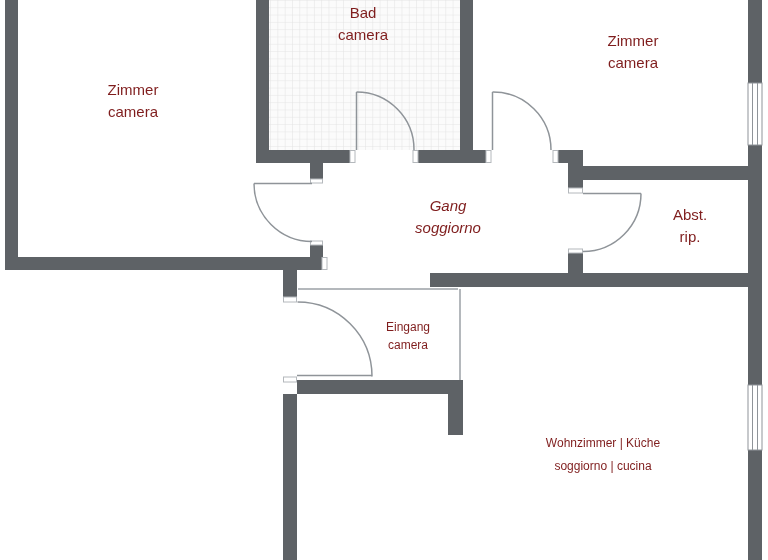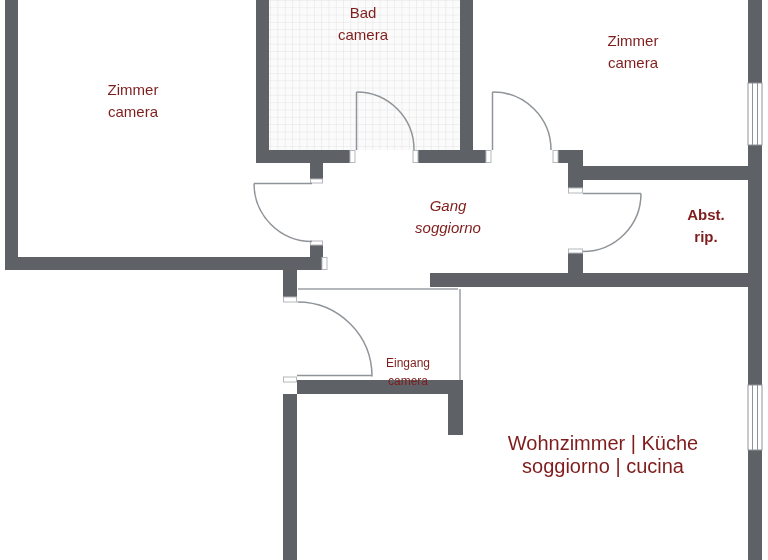--- a/index.html
+++ b/index.html
@@ -26,22 +26,22 @@
   .room-label {
     position: absolute;
     transform: translate(-50%, -50%);
     text-align: center;
     color: #7f1d1d;
     white-space: nowrap;
     pointer-events: none;
   }
   .room-label .l1, .room-label .l2 { display: block; }
   .lbl-lg { font-size: 15px; line-height: 22px; }
-  .lbl-xl { font-size: 20px; line-height: 23px; }
-  .lbl-sm { font-size: 12px; line-height: 18px; margin-top: 36px; }
+  .lbl-xl { font-size: 12px; line-height: 23px; }
+  .lbl-sm { font-size: 12px; line-height: 18px; }
 </style>
 </head>
 <body>
 
 <div class="plan-wrap">
 
   <svg class="plan" width="768" height="560" viewBox="0 0 768 560">
 
     <defs>
       <pattern id="tiles" width="7.3" height="7.3" patternUnits="userSpaceOnUse">
@@ -144,21 +144,21 @@
   <div class="room-label lbl-lg" style="left:633px; top:52px;">
     <span class="l1">Zimmer</span>
     <span class="l2">camera</span>
   </div>
 
   <div class="room-label lbl-lg" style="left:448px; top:217px;font-style:italic;">
     <span class="l1">Gang</span>
     <span class="l2">soggiorno</span>
   </div>
 
-  <div class="room-label lbl-lg" style="left:706px; top:226px;font-weight:bold;">
+  <div class="room-label lbl-lg" style="left:690px; top:226px;">
     <span class="l1">Abst.</span>
     <span class="l2">rip.</span>
   </div>
 
   <div class="room-label lbl-sm" style="left:408px; top:336px;">
     <span class="l1">Eingang</span>
     <span class="l2">camera</span>
   </div>
 
   <div class="room-label lbl-xl" style="left:603px; top:455px;">

